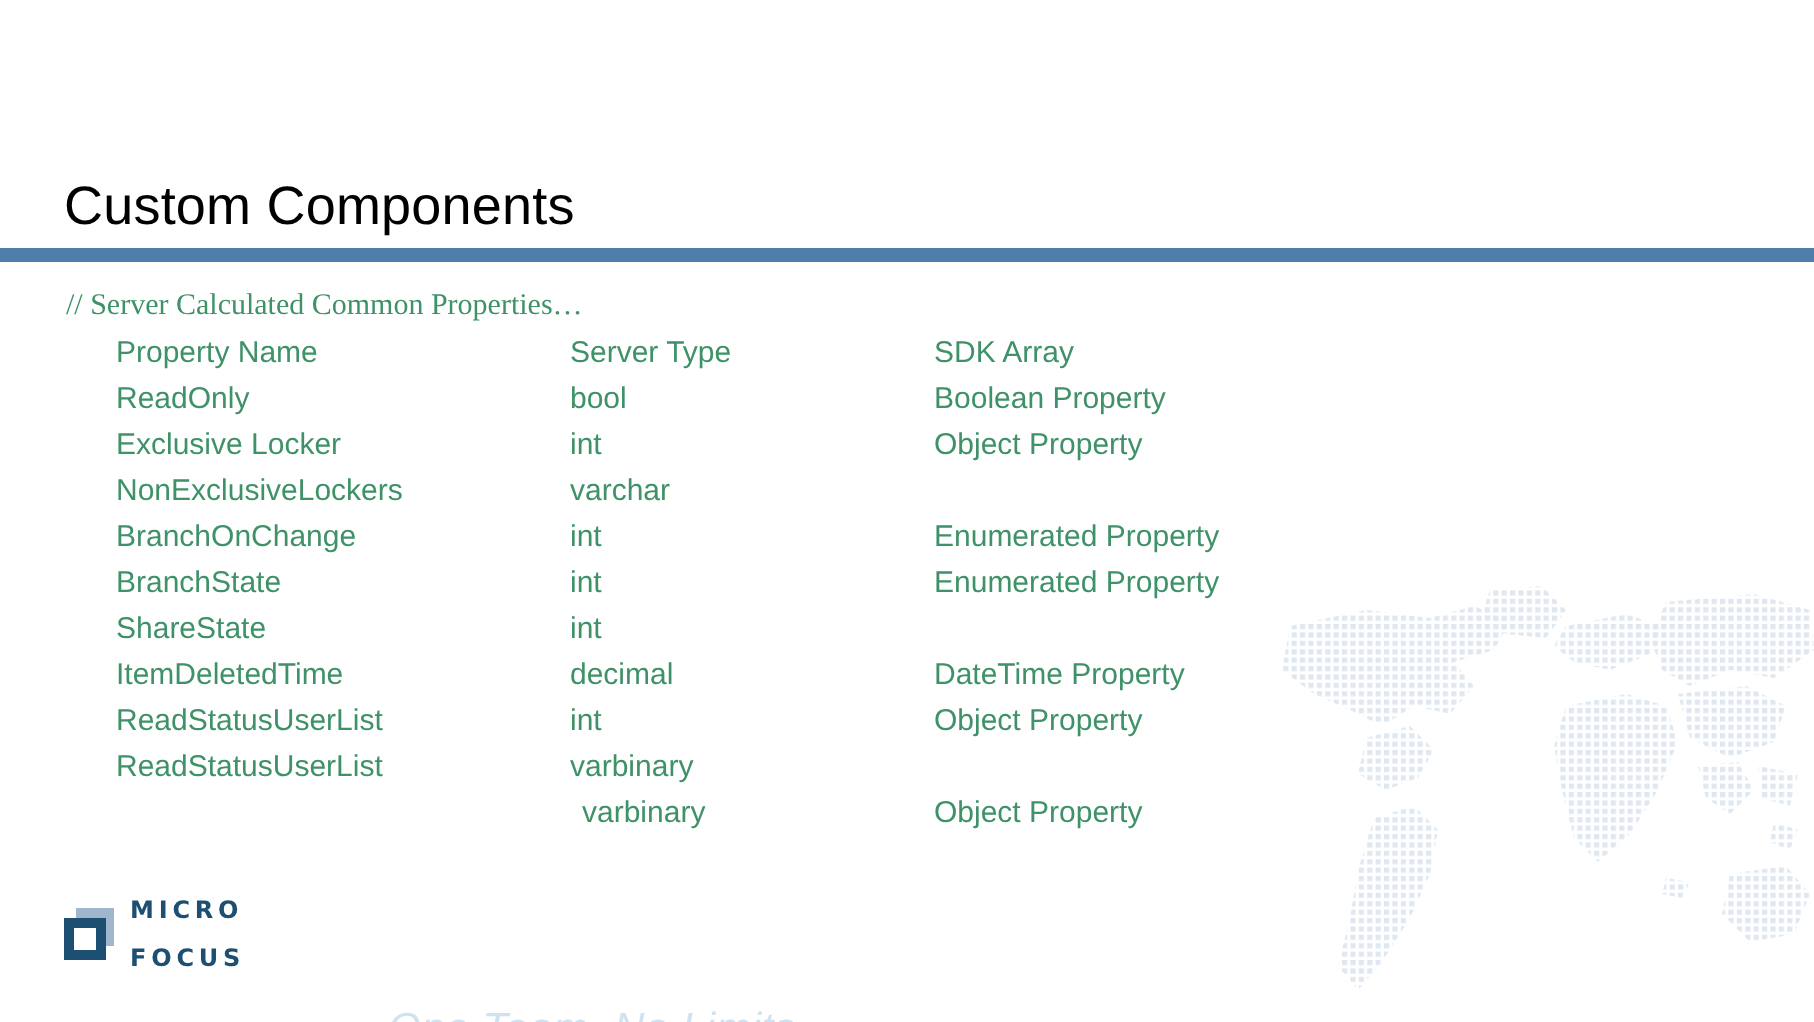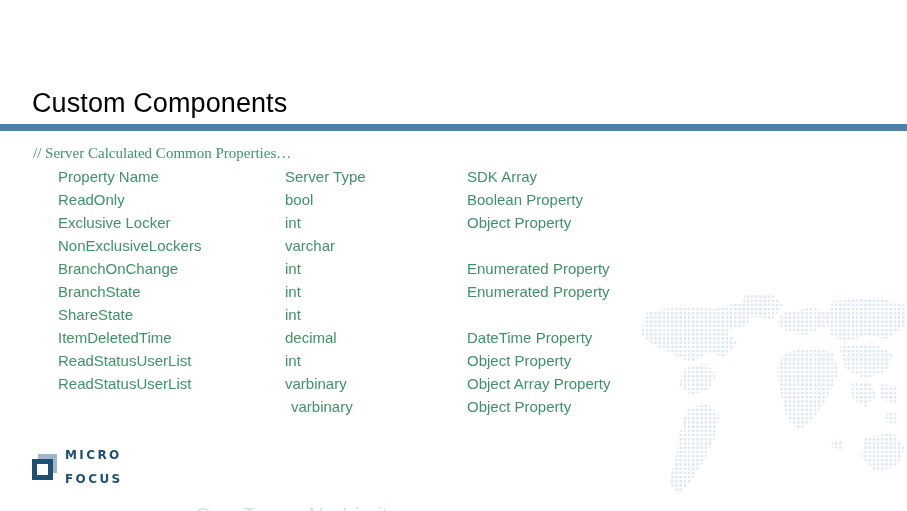--- a/index.html
+++ b/index.html
@@ -301,21 +301,20 @@
 
       <div class="prop-row">
         <span class="col-name">ReadStatusUserList</span>
         <span class="col-server">int</span>
         <span class="col-sdk">Object Property</span>
       </div>
 
       <div class="prop-row">
         <span class="col-name">ReadStatusUserList</span>
         <span class="col-server">varbinary</span>
-        <span class="col-sdk">Object Array Property</span>
       </div>
 
       <div class="prop-row">
         <span class="col-server indented">varbinary</span>
         <span class="col-sdk">Object Property</span>
       </div>
 
     </div>
   </div>
 

